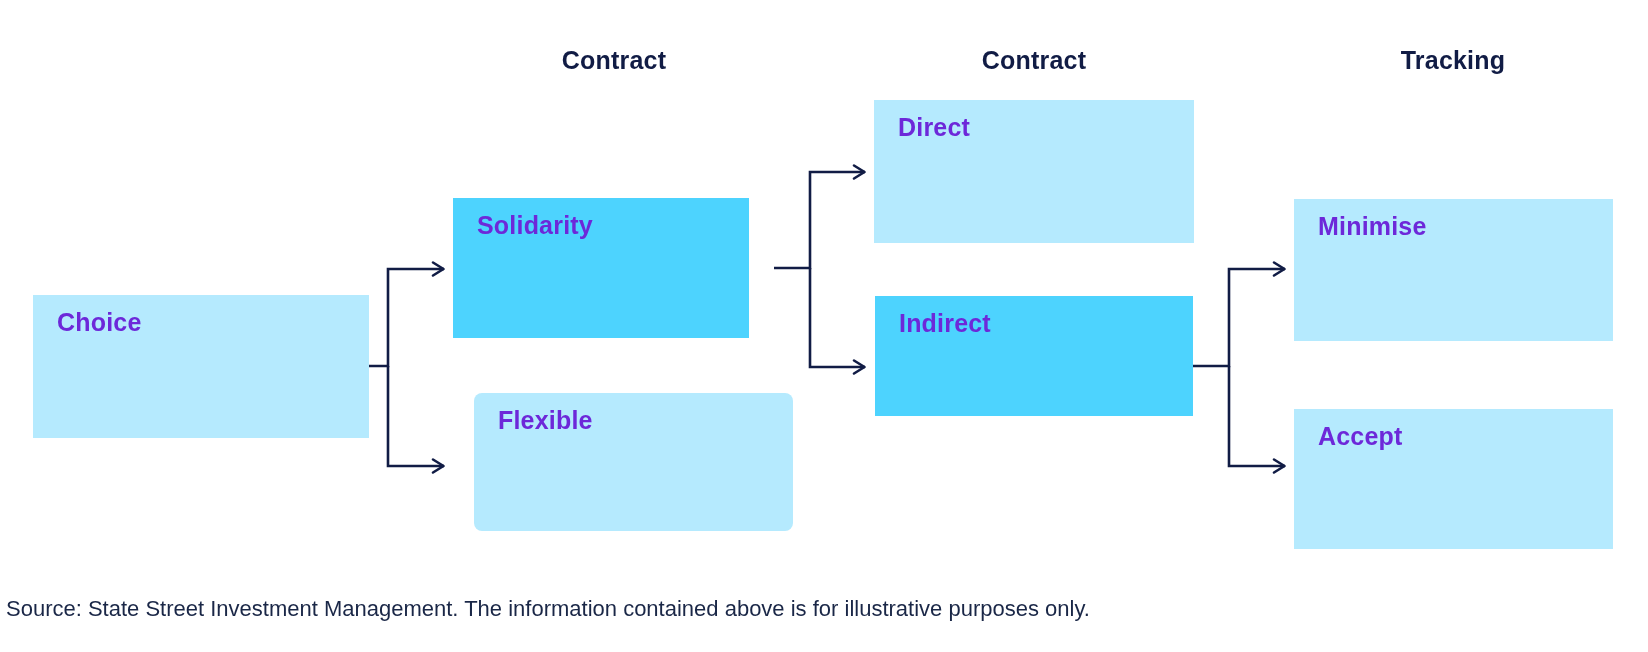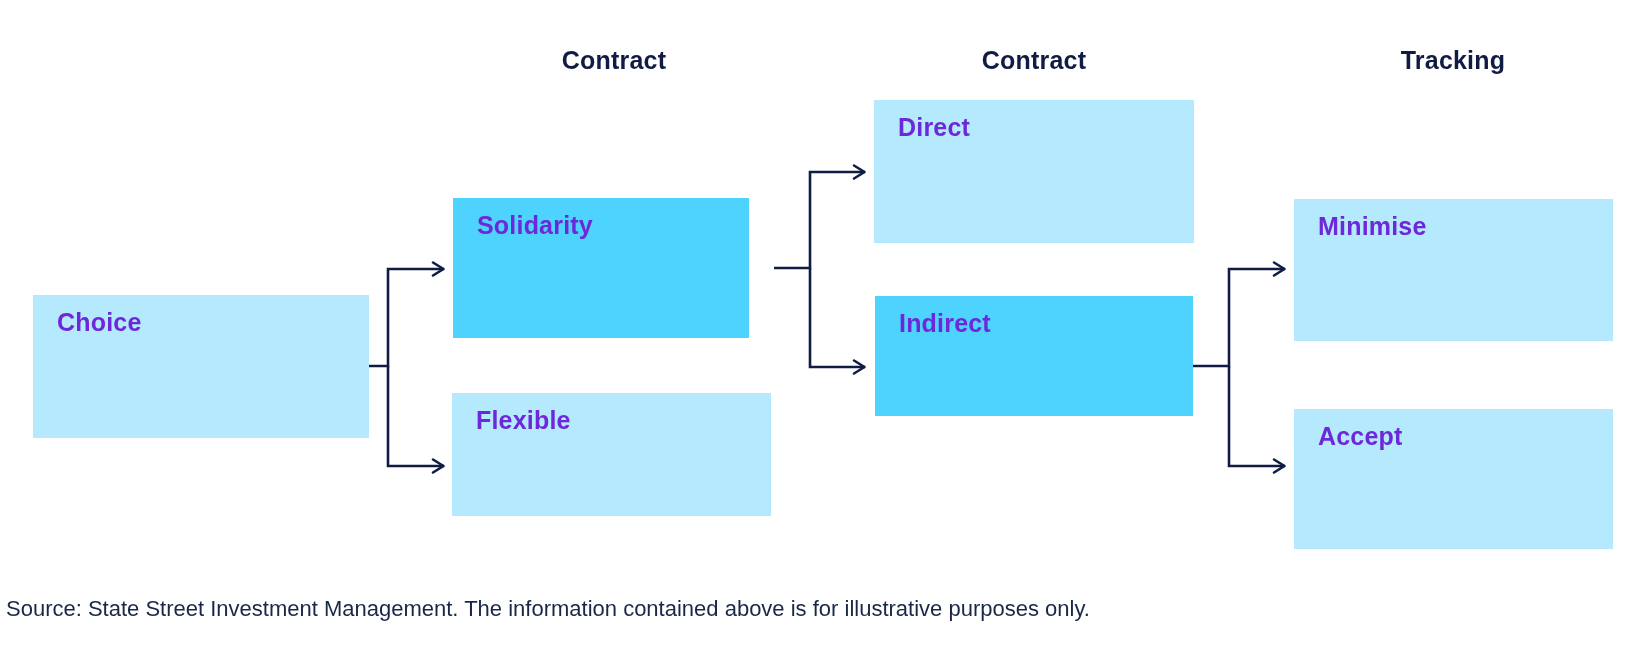--- a/index.html
+++ b/index.html
@@ -43,21 +43,21 @@
   .node-light  { background: #B5EAFE; }
   .node-accent { background: #4DD3FE; }
   .node-label {
     font-size: 25px;
     font-weight: 700;
     color: #6d28d9;
     letter-spacing: 0.2px;
   }
   #node-choice     { left: 33px;   top: 295px; width: 336px; height: 143px; }
   #node-solidarity { left: 453px;  top: 198px; width: 296px; height: 140px; }
-  #node-flexible   { left: 452px;  top: 393px; width: 319px; height: 123px; }
+  #node-flexible   { left: 474px;  top: 393px; width: 319px; height: 138px; border-radius: 8px; }
   #node-direct     { left: 874px;  top: 100px; width: 320px; height: 143px; }
   #node-indirect   { left: 875px;  top: 296px; width: 318px; height: 120px; }
   #node-minimise   { left: 1294px; top: 199px; width: 319px; height: 142px; }
   #node-accept     { left: 1294px; top: 397px; width: 319px; height: 140px; margin-top: 12px; }
 
   .source-note {
     position: absolute;
     left: 6px;
     top: 548px;
     font-size: 22px;

